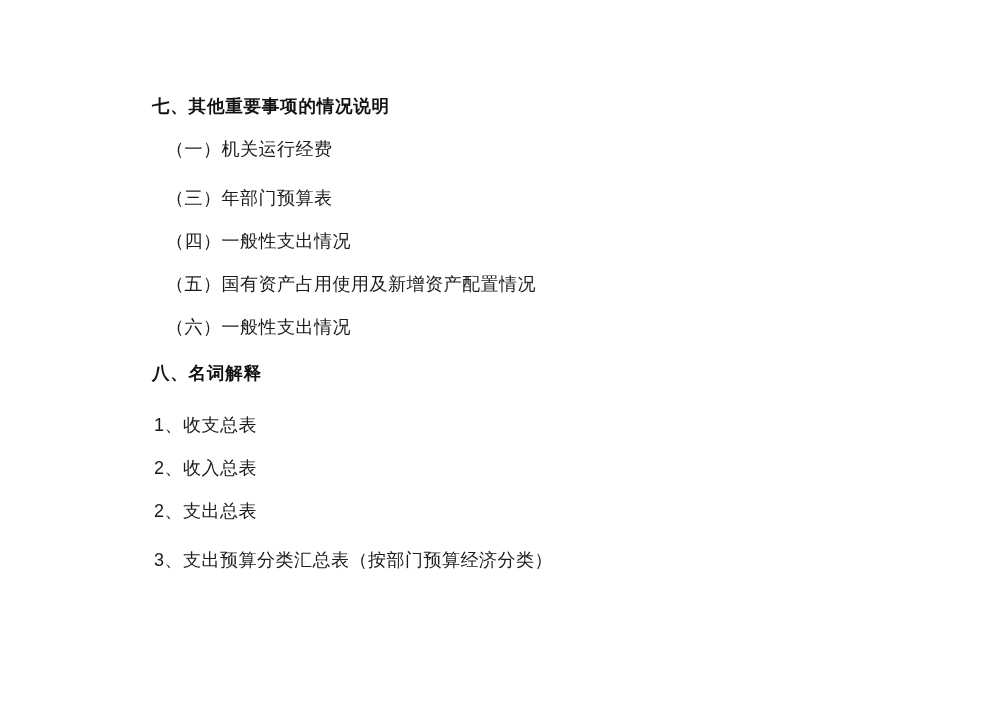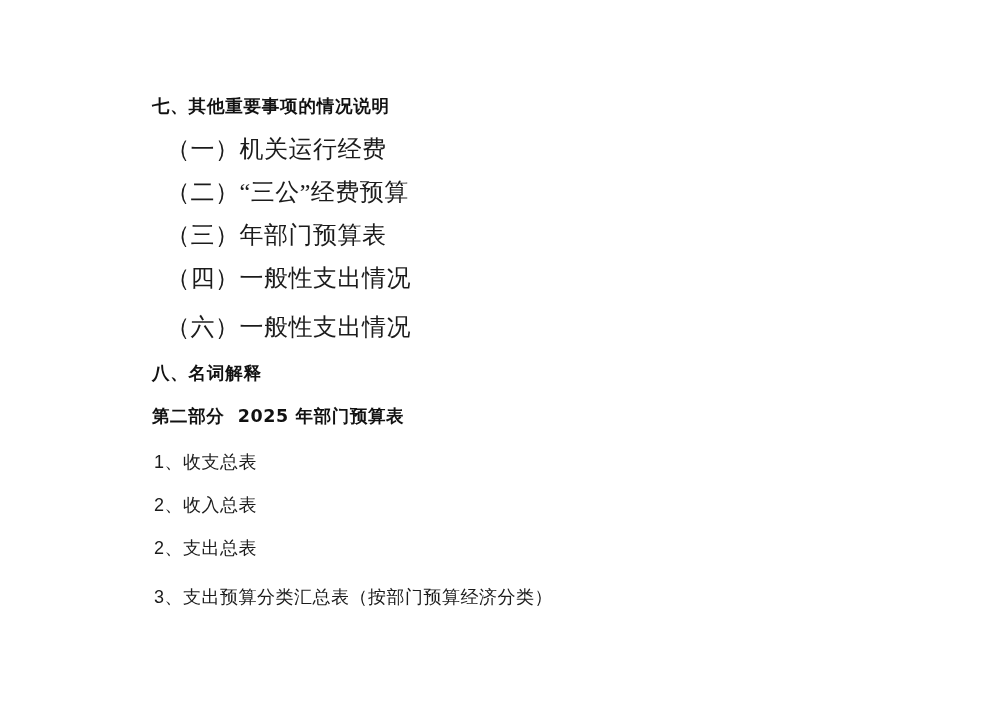--- a/index.html
+++ b/index.html
@@ -32,21 +32,21 @@
     letter-spacing: 0.5px;
   }
   .heading {
     font-family: "DejaVu Sans", "Liberation Sans", sans-serif;
     font-weight: bold;
     font-size: 17.5px;
     letter-spacing: 0.8px;
     color: #111111;
   }
   .sub {
-    font-size: 24px;
+    font-size: 18px;
     font-family: "Liberation Serif", "DejaVu Serif", serif;
     color: #1b1b1b;
     padding-left: 14px;
   }
   .item {
     font-size: 18px;
     font-family: Liberation Sans, sans-serif;
     color: #1b1b1b;
     padding-left: 2px;
   }
@@ -69,38 +69,37 @@
 
 <div class="page">
   <div class="doc-body">
 
     <div class="line heading">七、其他重要事项的情况说明</div>
     <div class="gap-small"></div>
 
     <div class="line sub">（一）机关运行经费</div>
     <div class="gap-small"></div>
 
-    <div class="line sub">（二）“三公”经费预算</div>
     <div class="gap-small"></div>
 
     <div class="line sub">（三）年部门预算表</div>
     <div class="gap-small"></div>
 
     <div class="line sub">（四）一般性支出情况</div>
     <div class="gap-small"></div>
 
+    <div class="line sub">（五）国有资产占用使用及新增资产配置情况</div>
     <div class="gap-small"></div>
 
     <div class="line sub">（六）一般性支出情况</div>
     <div class="gap-med"></div>
 
     <div class="line heading">八、名词解释</div>
     <div class="gap-small"></div>
 
-    <div class="line part-heading">第二部分  2025 年部门预算表</div>
     <div class="gap-med"></div>
 
     <div class="line item">1、收支总表</div>
     <div class="gap-small"></div>
 
     <div class="line item">2、收入总表</div>
     <div class="gap-small"></div>
 
     <div class="line item">2、支出总表</div>
     <div class="gap-small"></div>

